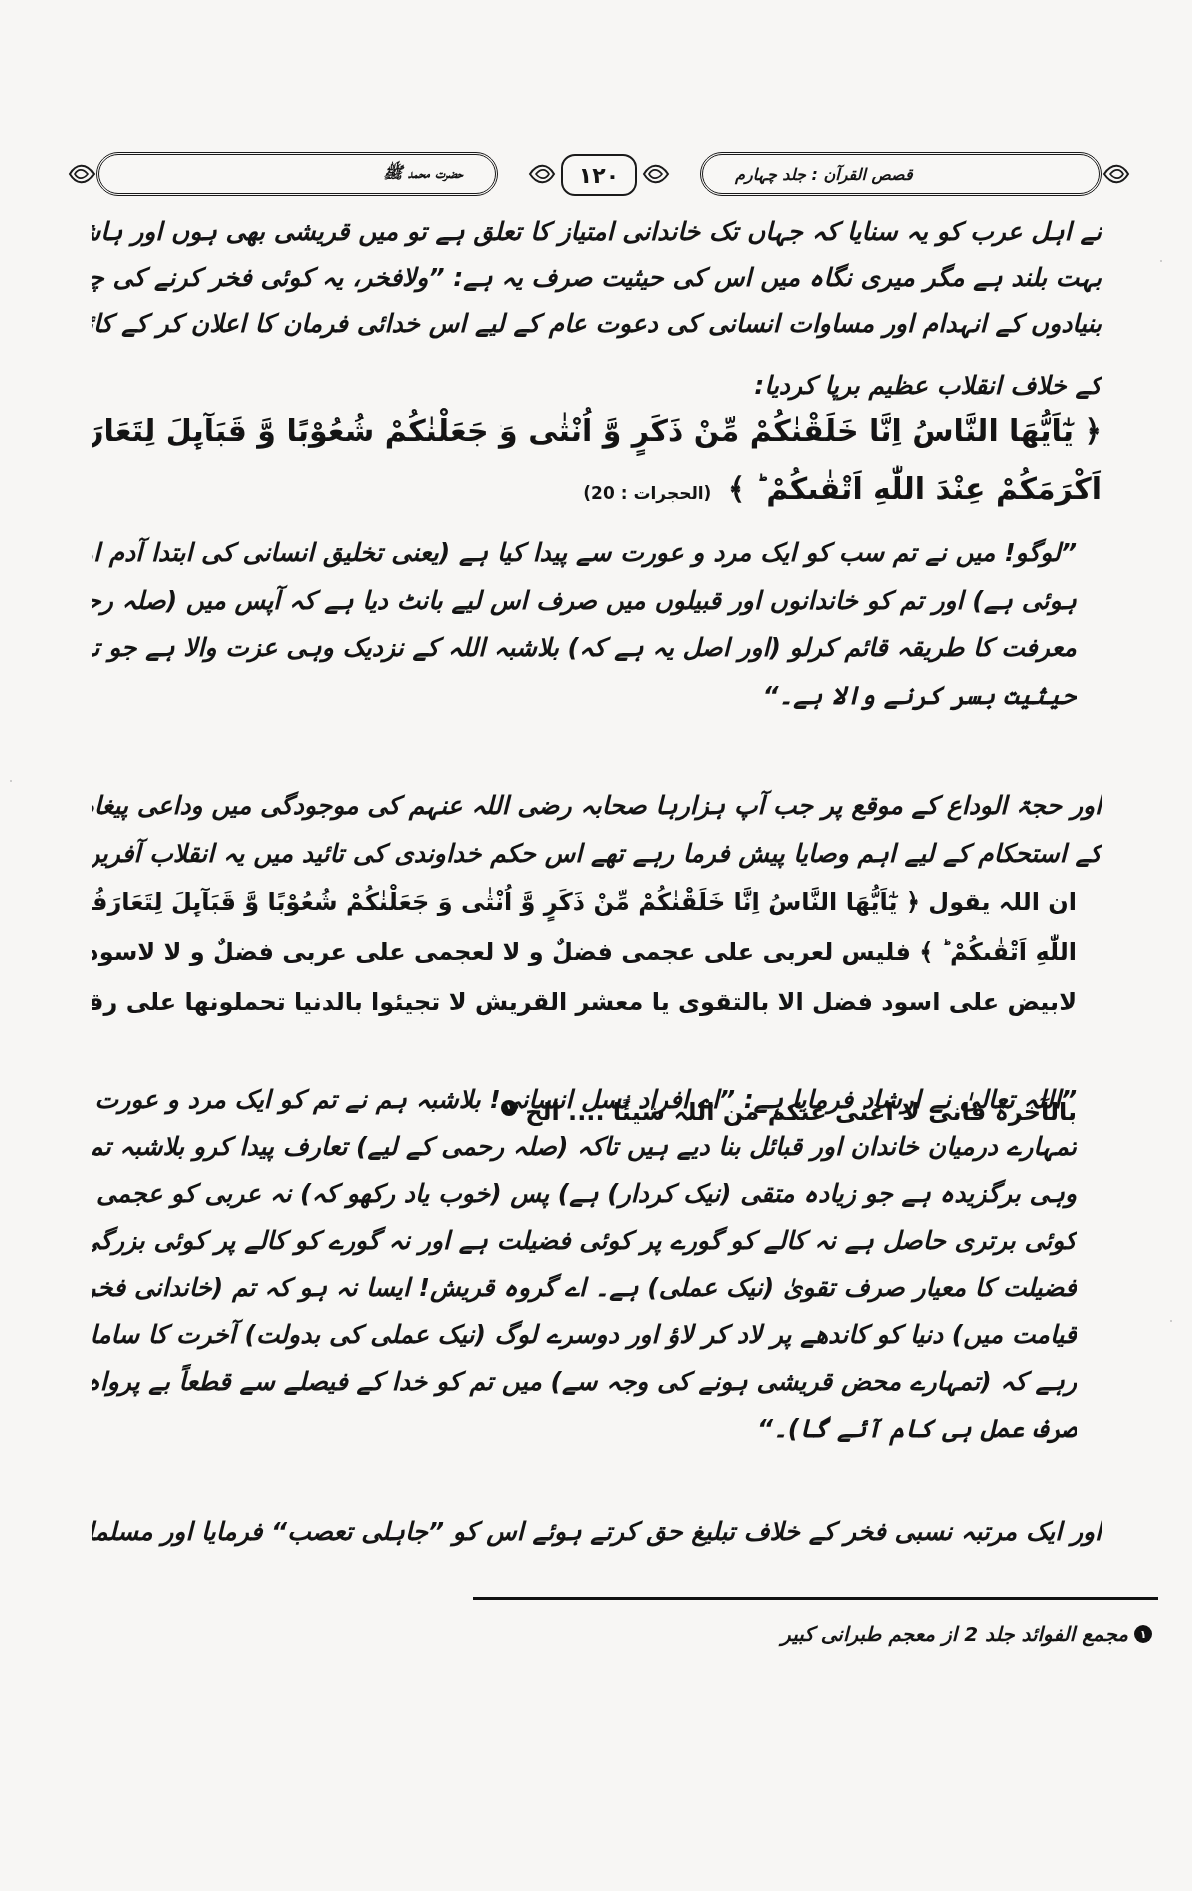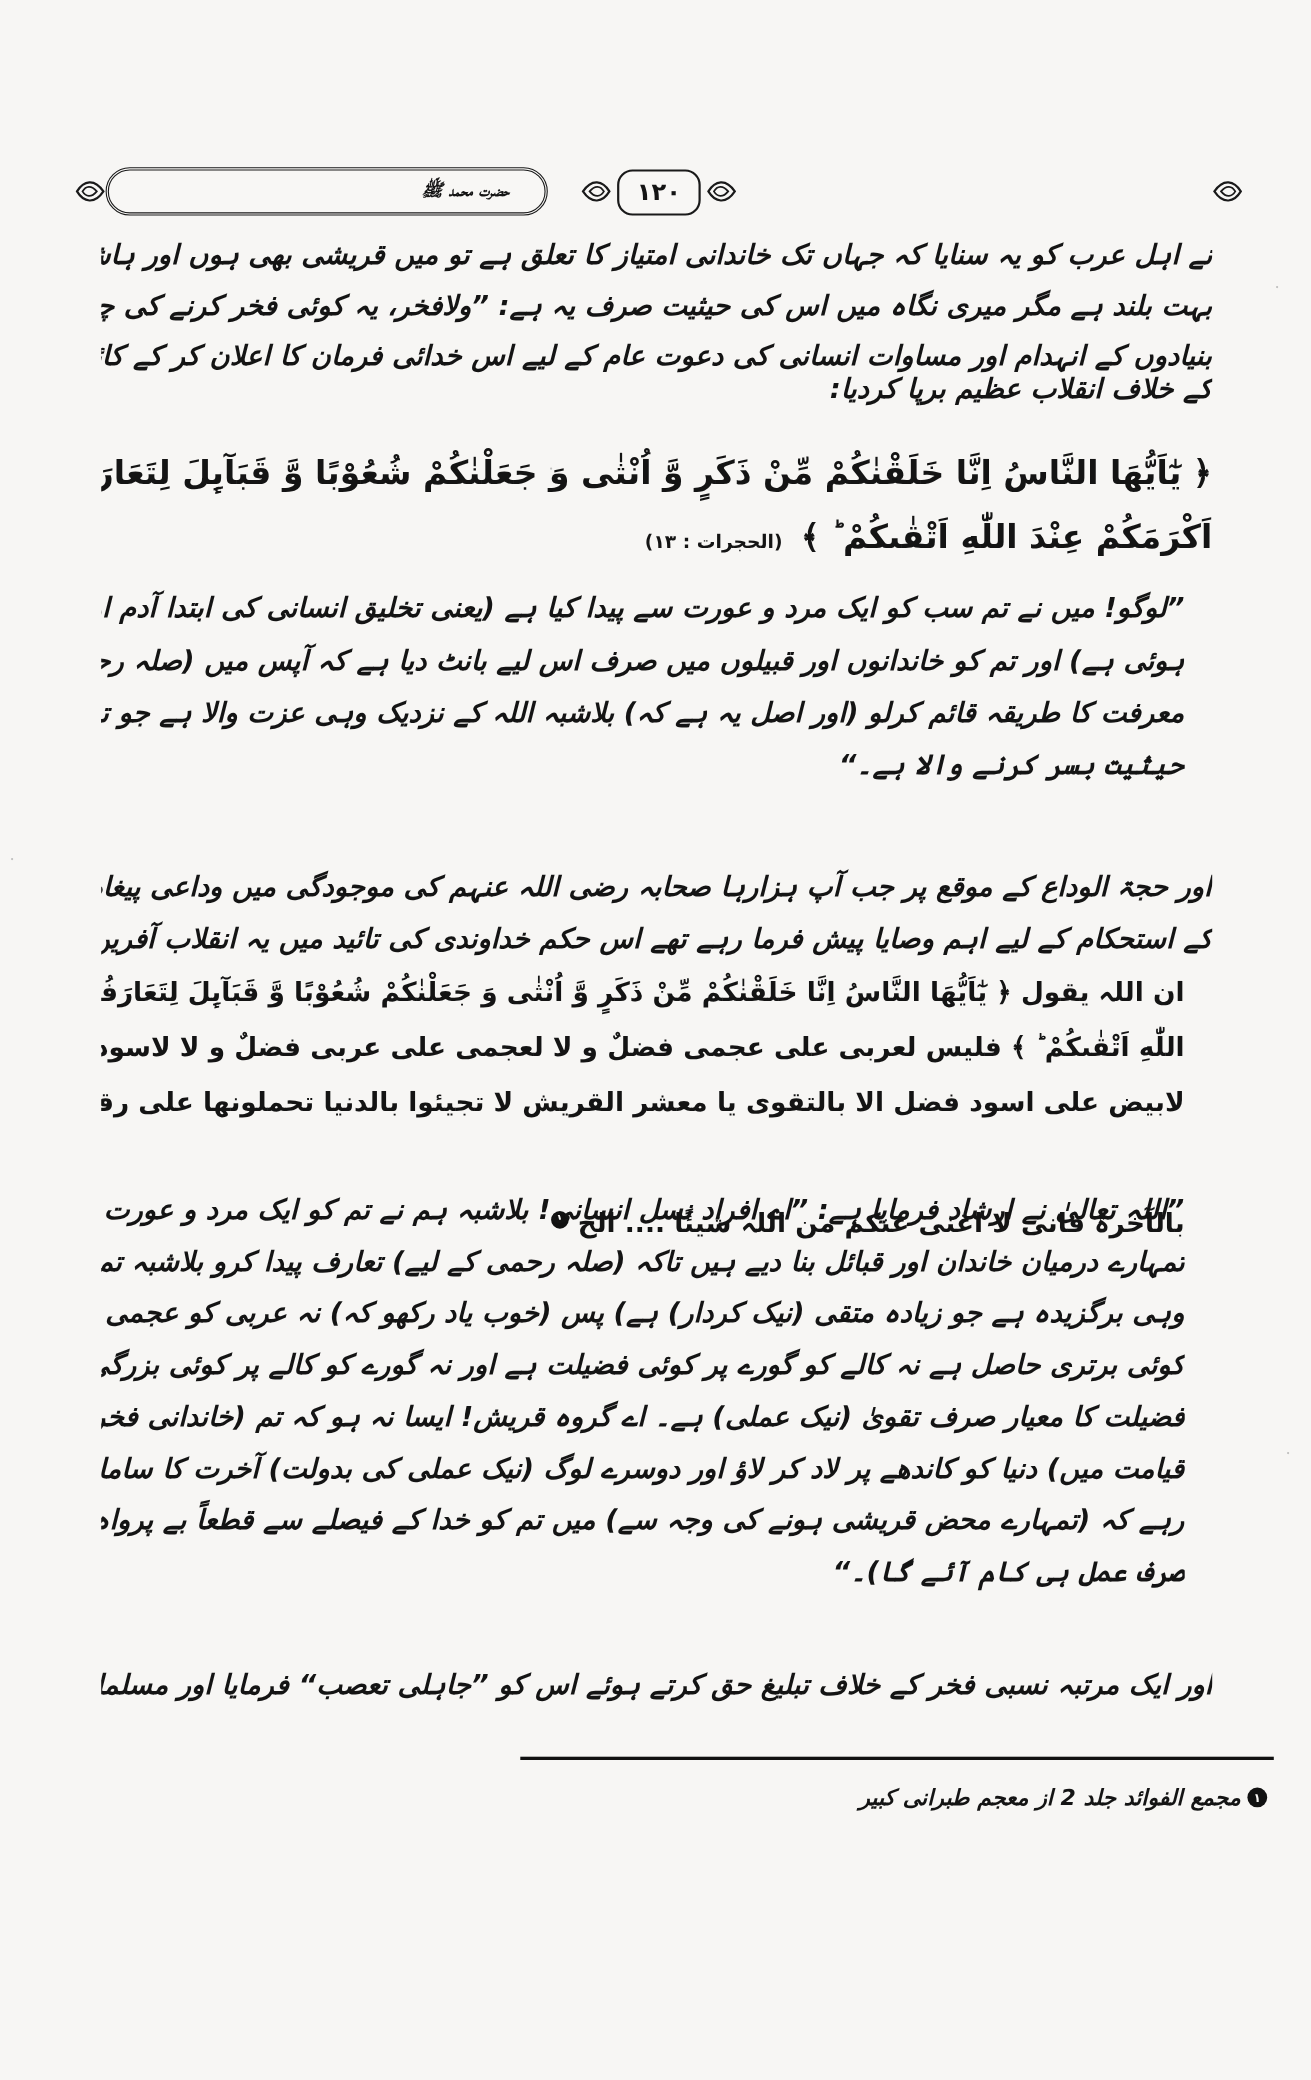--- a/index.html
+++ b/index.html
@@ -93,37 +93,40 @@
         <path d="M8 16 C13 10 18 11 21 16 C18 21 13 22 8 16 Z" fill="none" stroke="#1a1a1a" stroke-width="1.6"></path>
       </svg>
   </span>
   <div class="pagebox">۱۲۰</div>
   <span class="orn" style="left:574px">
     <svg viewBox="0 0 28 32">
         <path d="M26 16 C18 4 8 6 2 16 C8 26 18 28 26 16 Z" fill="none" stroke="#1a1a1a" stroke-width="2"></path>
         <path d="M20 16 C15 10 10 11 7 16 C10 21 15 22 20 16 Z" fill="none" stroke="#1a1a1a" stroke-width="1.6"></path>
       </svg>
   </span>
+  <div class="hbox right">
+    <span class="txt">قصص القرآن : جلد چہارم</span>
+  </div>
   <span class="orn" style="right:0px">
     <svg viewBox="0 0 28 32">
         <path d="M2 16 C10 4 20 6 26 16 C20 26 10 28 2 16 Z" fill="none" stroke="#1a1a1a" stroke-width="2"></path>
         <path d="M8 16 C13 10 18 11 21 16 C18 21 13 22 8 16 Z" fill="none" stroke="#1a1a1a" stroke-width="1.6"></path>
       </svg>
   </span>
 </div>
 
 <div class="line" style="top:212px">نے اہل عرب کو یہ سنایا کہ جہاں تک خاندانی امتیاز کا تعلق ہے تو میں قریشی بھی ہوں اور ہاشمی بھی، اور یہ امتیاز تمہارے نقطہ نظر سے</div>
 <div class="line" style="top:258px">بہت بلند ہے مگر میری نگاہ میں اس کی حیثیت صرف یہ ہے: ”ولافخر، یہ کوئی فخر کرنے کی چیز نہیں ہے۔“ اور دوسری جانب نسبی تفاخر کی</div>
 <div class="line" style="top:304px">بنیادوں کے انہدام اور مساوات انسانی کی دعوت عام کے لیے اس خدائی فرمان کا اعلان کر کے کائنات انسانی کی تمام تاریک ذہنیت</div>
-<div class="line short" style="top:334px">کے خلاف انقلاب عظیم برپا کردیا:</div>
+<div class="line short" style="top:366px">کے خلاف انقلاب عظیم برپا کردیا:</div>
 
 <div class="line verse" style="top:406px">﴿ يٰٓاَيُّهَا النَّاسُ اِنَّا خَلَقْنٰكُمْ مِّنْ ذَكَرٍ وَّ اُنْثٰى وَ جَعَلْنٰكُمْ شُعُوْبًا وَّ قَبَآىِٕلَ لِتَعَارَفُوْا ؕ اِنَّ</div>
 <div class="line verse short" style="top:464px">
   <span>اَكْرَمَكُمْ عِنْدَ اللّٰهِ اَتْقٰىكُمْ ؕ ﴾</span>
-  <span class="ref">(الحجرات : ۱۳)</span>
+  <span class="ref">(الحجرات : 20)</span>
 </div>
 
 <div class="line indent" style="top:533px">”لوگو! میں نے تم سب کو ایک مرد و عورت سے پیدا کیا ہے (یعنی تخلیق انسانی کی ابتدا آدم اور اس کی بیوی حوا (علیہما السلام) سے</div>
 <div class="line indent" style="top:581px">ہوئی ہے) اور تم کو خاندانوں اور قبیلوں میں صرف اس لیے بانٹ دیا ہے کہ آپس میں (صلہ رحمی کے لیے) پہچان اور</div>
 <div class="line indent" style="top:628px">معرفت کا طریقہ قائم کرلو (اور اصل یہ ہے کہ) بلاشبہ اللہ کے نزدیک وہی عزت والا ہے جو تم میں سے پرہیزگاری کی</div>
 <div class="line indent short" style="top:676px">حیثیت بسر کرنے والا ہے۔“</div>
 
 <div class="line" style="top:786px">اور حجۃ الوداع کے موقع پر جب آپ ہزارہا صحابہ رضی اللہ عنہم کی موجودگی میں وداعی پیغام سنا رہے اور اسلام کے بنیادی اصول</div>
 <div class="line" style="top:834px">کے استحکام کے لیے اہم وصایا پیش فرما رہے تھے اس حکم خداوندی کی تائید میں یہ انقلاب آفریں پیغام بھی ارشاد فرمایا:</div>
 

